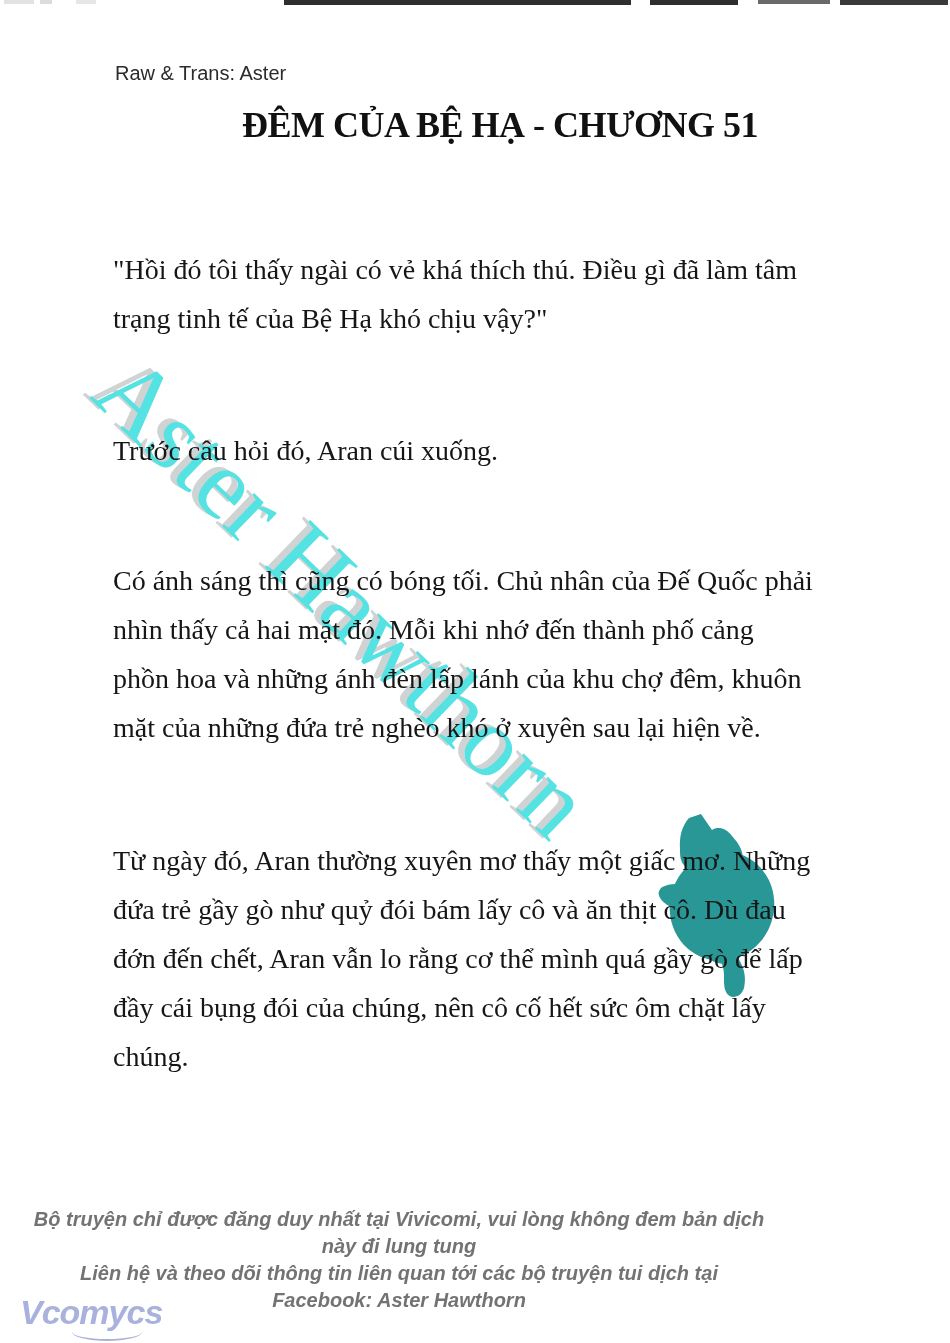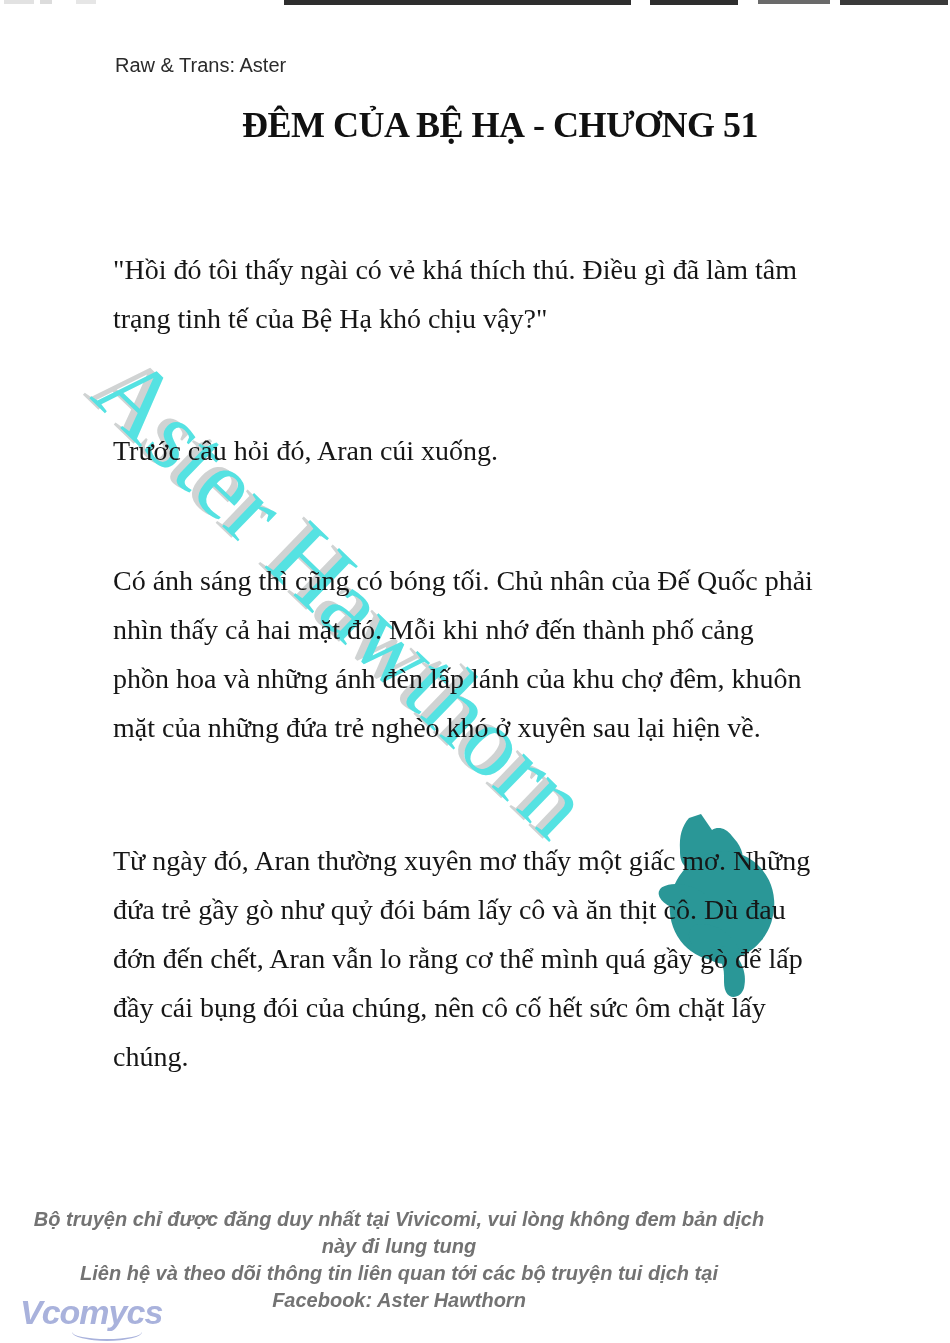--- a/index.html
+++ b/index.html
@@ -7,21 +7,21 @@
     position:relative;
     width:950px;height:1343px;
     background:#ffffff;
     overflow:hidden;
     font-family:"Liberation Serif", serif;
   }
   
   .artifact{position:absolute;top:0;height:5px;}
   
   #credit{
-    position:absolute;left:115px;top:54px;
+    position:absolute;left:115px;top:62px;
     font-family:"Liberation Sans", sans-serif;
     font-size:20px;color:#2b2b2b;z-index:3;
   }
   
   #title{
     position:absolute;left:0;top:104px;width:950px;
     text-align:center;font-weight:bold;font-size:36px;
     letter-spacing:-0.5px;color:#111;z-index:3;
     font-family:"Liberation Serif", serif;
   }

